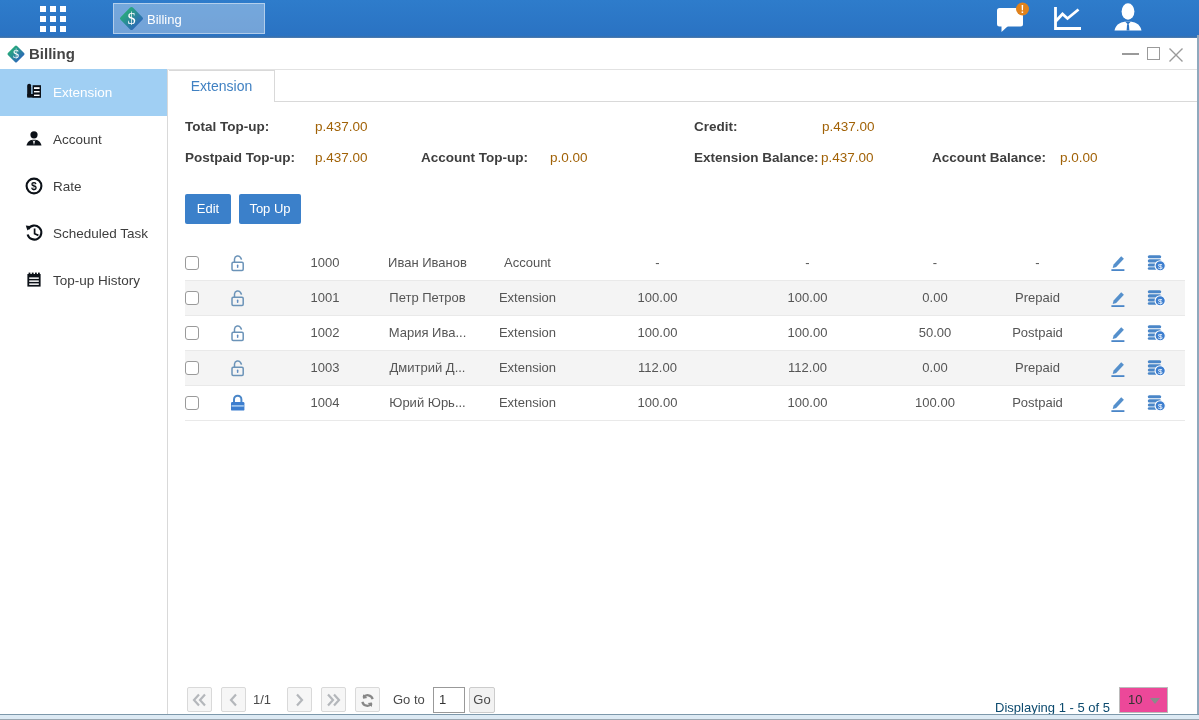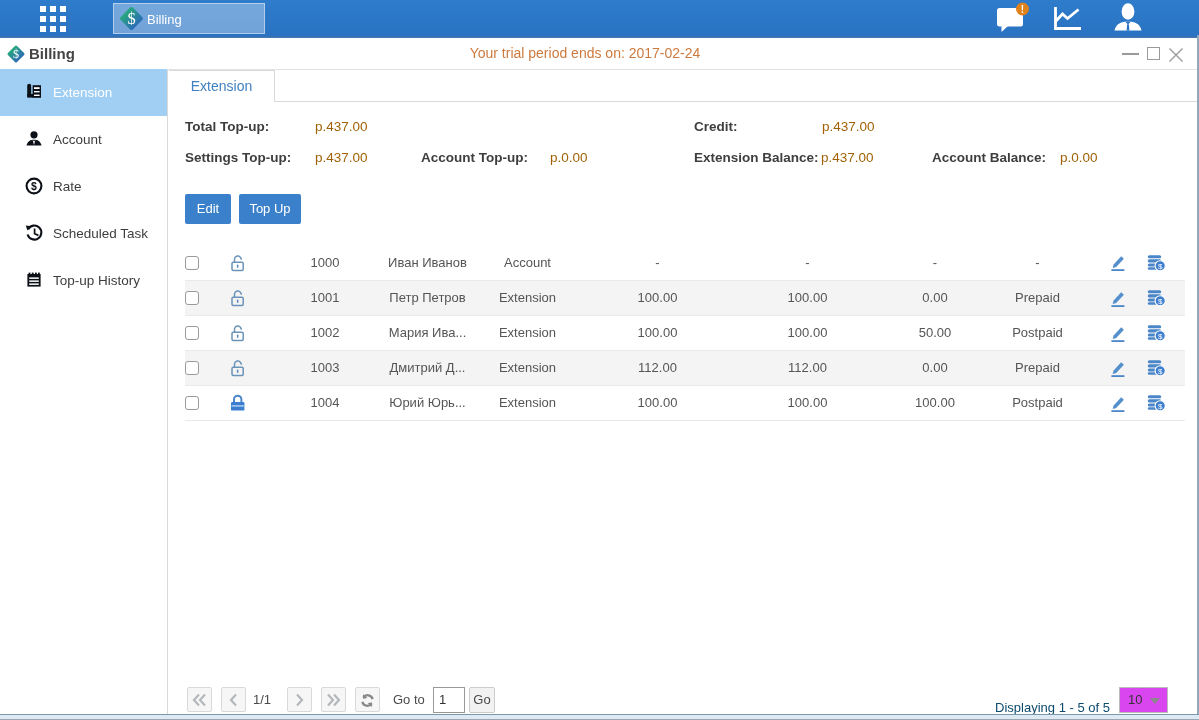--- a/index.html
+++ b/index.html
@@ -64,21 +64,21 @@
 
 .pager { position:absolute; left:16px; top:617px; width:1000px; height:26px; font-size:13px; color:#4a4a4a; }
 .pbtn { position:absolute; top:0; width:25px; height:25px; background:#f6f6f6; border:1px solid #d9d9d9;
   border-radius:2px; text-align:center; color:#999; font-size:16px; line-height:22px; }
 .pbtn svg { margin-top:5px; }
 .pin { position:absolute; top:0; width:32px; height:26px; border:1px solid #999; font-size:13px; text-align:left;
   line-height:24px; padding-left:5px; background:#fff; color:#333; }
 .gobtn { position:absolute; top:0; width:26px; height:26px; background:#f2f2f2; border:1px solid #ccc;
   border-radius:2px; text-align:center; line-height:24px; color:#4a4a4a; }
 .disp { position:absolute; right:92px; top:13px; color:#0c4a6e;text-align:center; }
-.dd { position:absolute; right:31px; top:0; width:49px; height:26px; border:1px solid #bbb; background:#d946ef; }
+.dd { position:absolute; right:31px; top:0; width:49px; height:26px; border:1px solid #bbb; background:#ec4899; }
 .dd .n { position:absolute; left:8px; top:4px; color:#333; }
 .dd .ar { position:absolute; right:7px; top:10px; width:0; height:0; border-left:5px solid transparent;
   border-right:5px solid transparent; border-top:6px solid #8a8a8a; }
 
 
 .bottomedge { position:absolute; left:0; top:714px; width:1199px; height:6px; background:#ddeaf4;
   border-top:1px solid #7d98ab; border-bottom:1px solid #9aa6b0; }
 </style>
 </head>
 <body>
@@ -135,21 +135,20 @@
       <defs>
           <linearGradient id="dg2" x1="0" y1="0" x2="1" y2="0">
         <stop offset="0" stop-color="#27a77d"></stop>
             <stop offset="1" stop-color="#2c6cb5"></stop>
       </linearGradient>
         </defs>
       <rect x="5" y="5" width="18" height="18" rx="2" transform="rotate(45 14 14)" fill="url(#dg2)"></rect>
       <text x="14" y="20" font-size="17" fill="#fff" text-anchor="middle" font-family="Liberation Serif">$</text>
     </svg>
     <span class="name">Billing</span>
-    <div class="trial">Your trial period ends on: 2017-02-24</div>
     <div class="winbtns">
       <span style="position:absolute;right:46px;top:15px;width:17px;height:1.6px;background:#9a9a9a;"></span>
       <span style="position:absolute;right:25px;top:9px;width:13px;height:13px;border:1.4px solid #9a9a9a;"></span>
       <svg width="16" height="16" viewBox="0 0 16 16" style="position:absolute;right:1px;top:9px">
           <path d="M1.5 1.5 L14.5 14.5 M14.5 1.5 L1.5 14.5" stroke="#9a9a9a" stroke-width="1.4"></path>
         </svg>
     </div>
   </div>
 
   <div class="sidebar">
@@ -195,21 +194,21 @@
     </div>
 
     <div class="stats">
       <div class="srow">
         <b class="pos" style="left:0">Total Top-up:</b>
           <span class="v pos" style="left:130px">p.437.00</span>
         <b class="pos" style="left:509px">Credit:</b>
           <span class="v pos" style="left:637px">p.437.00</span>
       </div>
       <div class="srow">
-        <b class="pos" style="left:0">Settings Top-up:</b>
+        <b class="pos" style="left:0">Postpaid Top-up:</b>
           <span class="v pos" style="left:130px">p.437.00</span>
         <b class="pos" style="left:236px">Account Top-up:</b>
           <span class="v pos" style="left:365px">p.0.00</span>
         <b class="pos" style="left:509px">Extension Balance:</b>
           <span class="v pos" style="left:636px">p.437.00</span>
         <b class="pos" style="left:747px">Account Balance:</b>
           <span class="v pos" style="left:875px">p.0.00</span>
       </div>
     </div>
 

